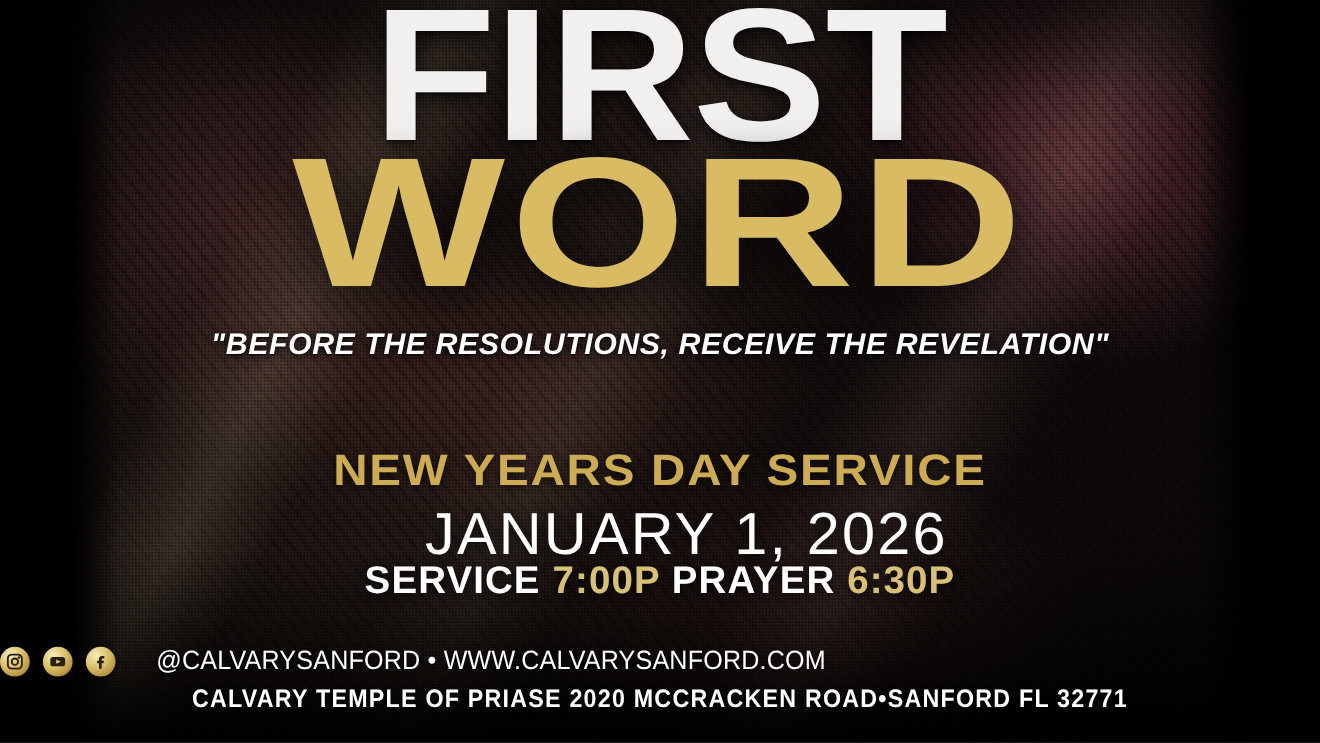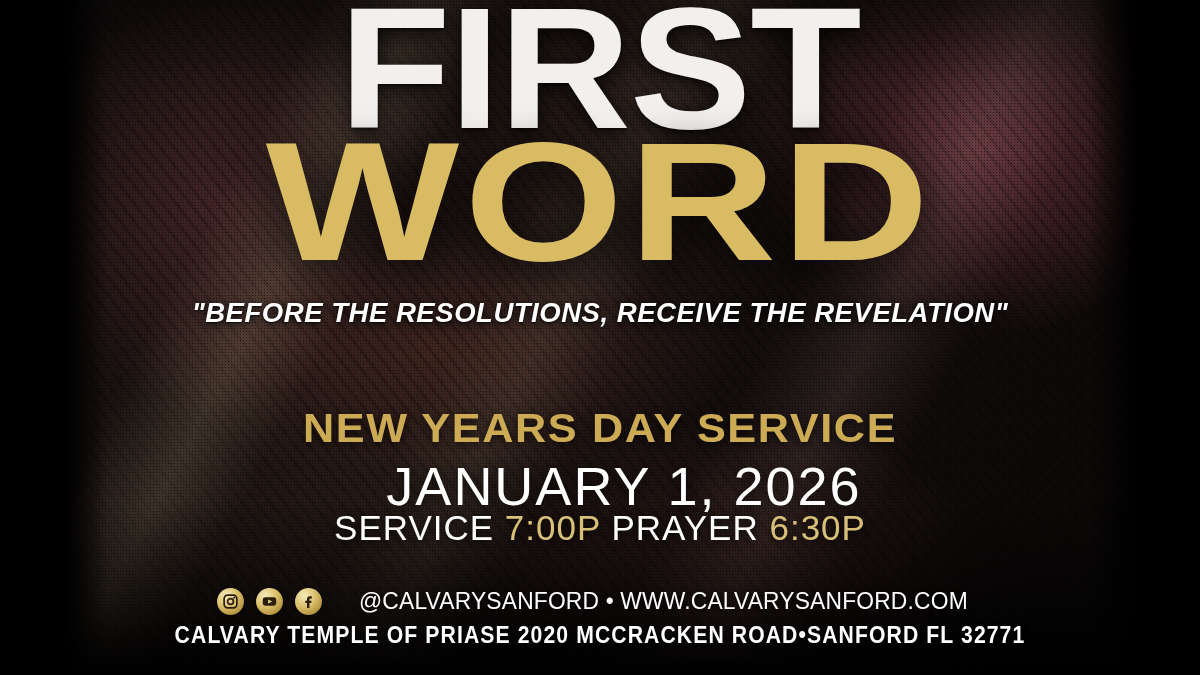--- a/index.html
+++ b/index.html
@@ -169,35 +169,34 @@
     transform: scaleX(1.0);
     text-shadow: 0 3px 14px rgba(0,0,0,.85);
     padding-left: 48px;
   }
 
   .times-line {
     position: absolute;
     top: 508px;
     left: 0; right: 0;
     font-size: 35px;
-    font-weight: 400;
+    font-weight: 700;
     letter-spacing: 1px;
     color: #ffffff;
     font-family: "Liberation Sans", sans-serif;
     text-shadow: 0 2px 10px rgba(0,0,0,.85);
   }
   .times-line .gold { color: #d9c079; }
 
   .social-row {
     position: absolute;
     top: 587px;
     left: 0; right: 0;
     display: flex;
     align-items: center;
-    justify-content: center;
     gap: 12px;
   }
   .social-icon {
     width: 27px;
     height: 27px;
     border-radius: 50%;
     display: flex;
     align-items: center;
     justify-content: center;
     background: radial-gradient(circle at 34% 28%, #f6ecba 0%, #d9bd68 45%, #ad8c38 80%, #7d6122 100%);

